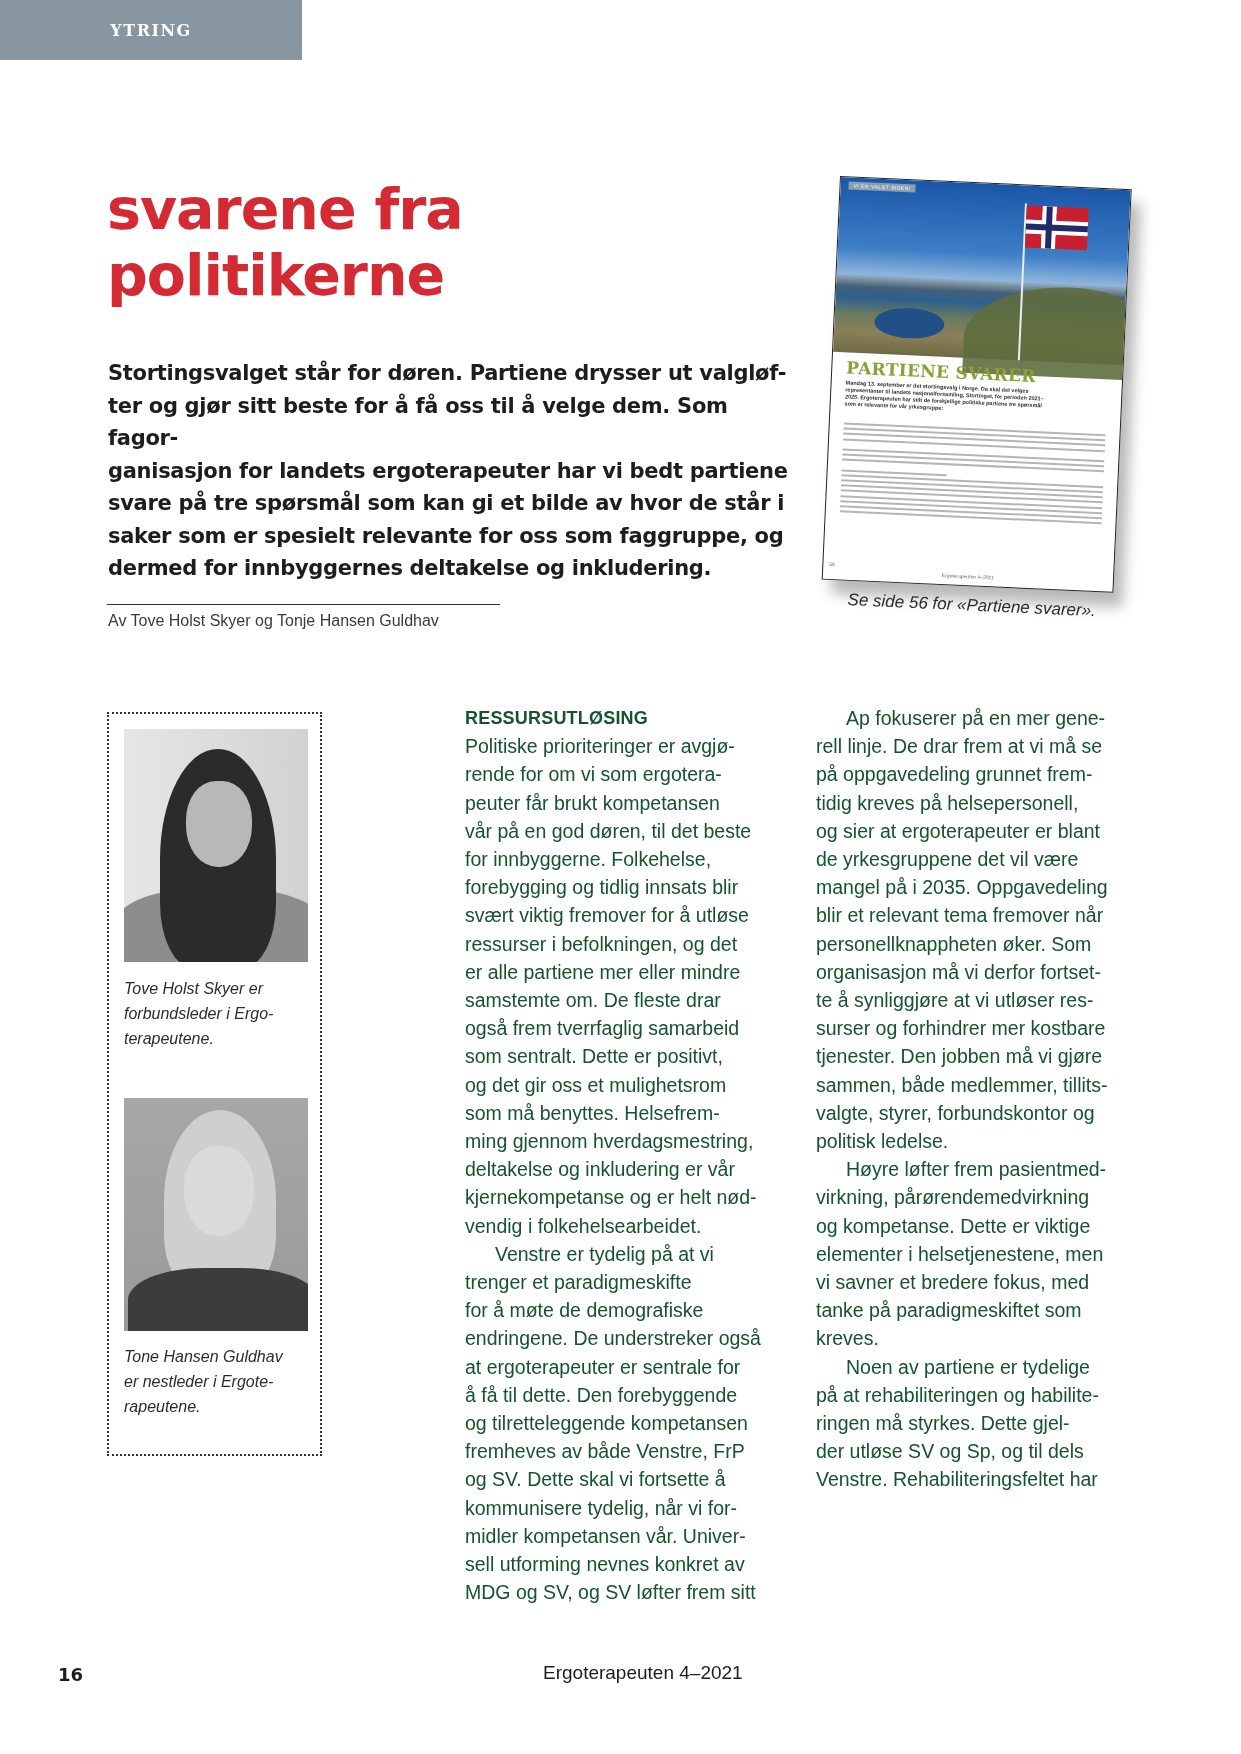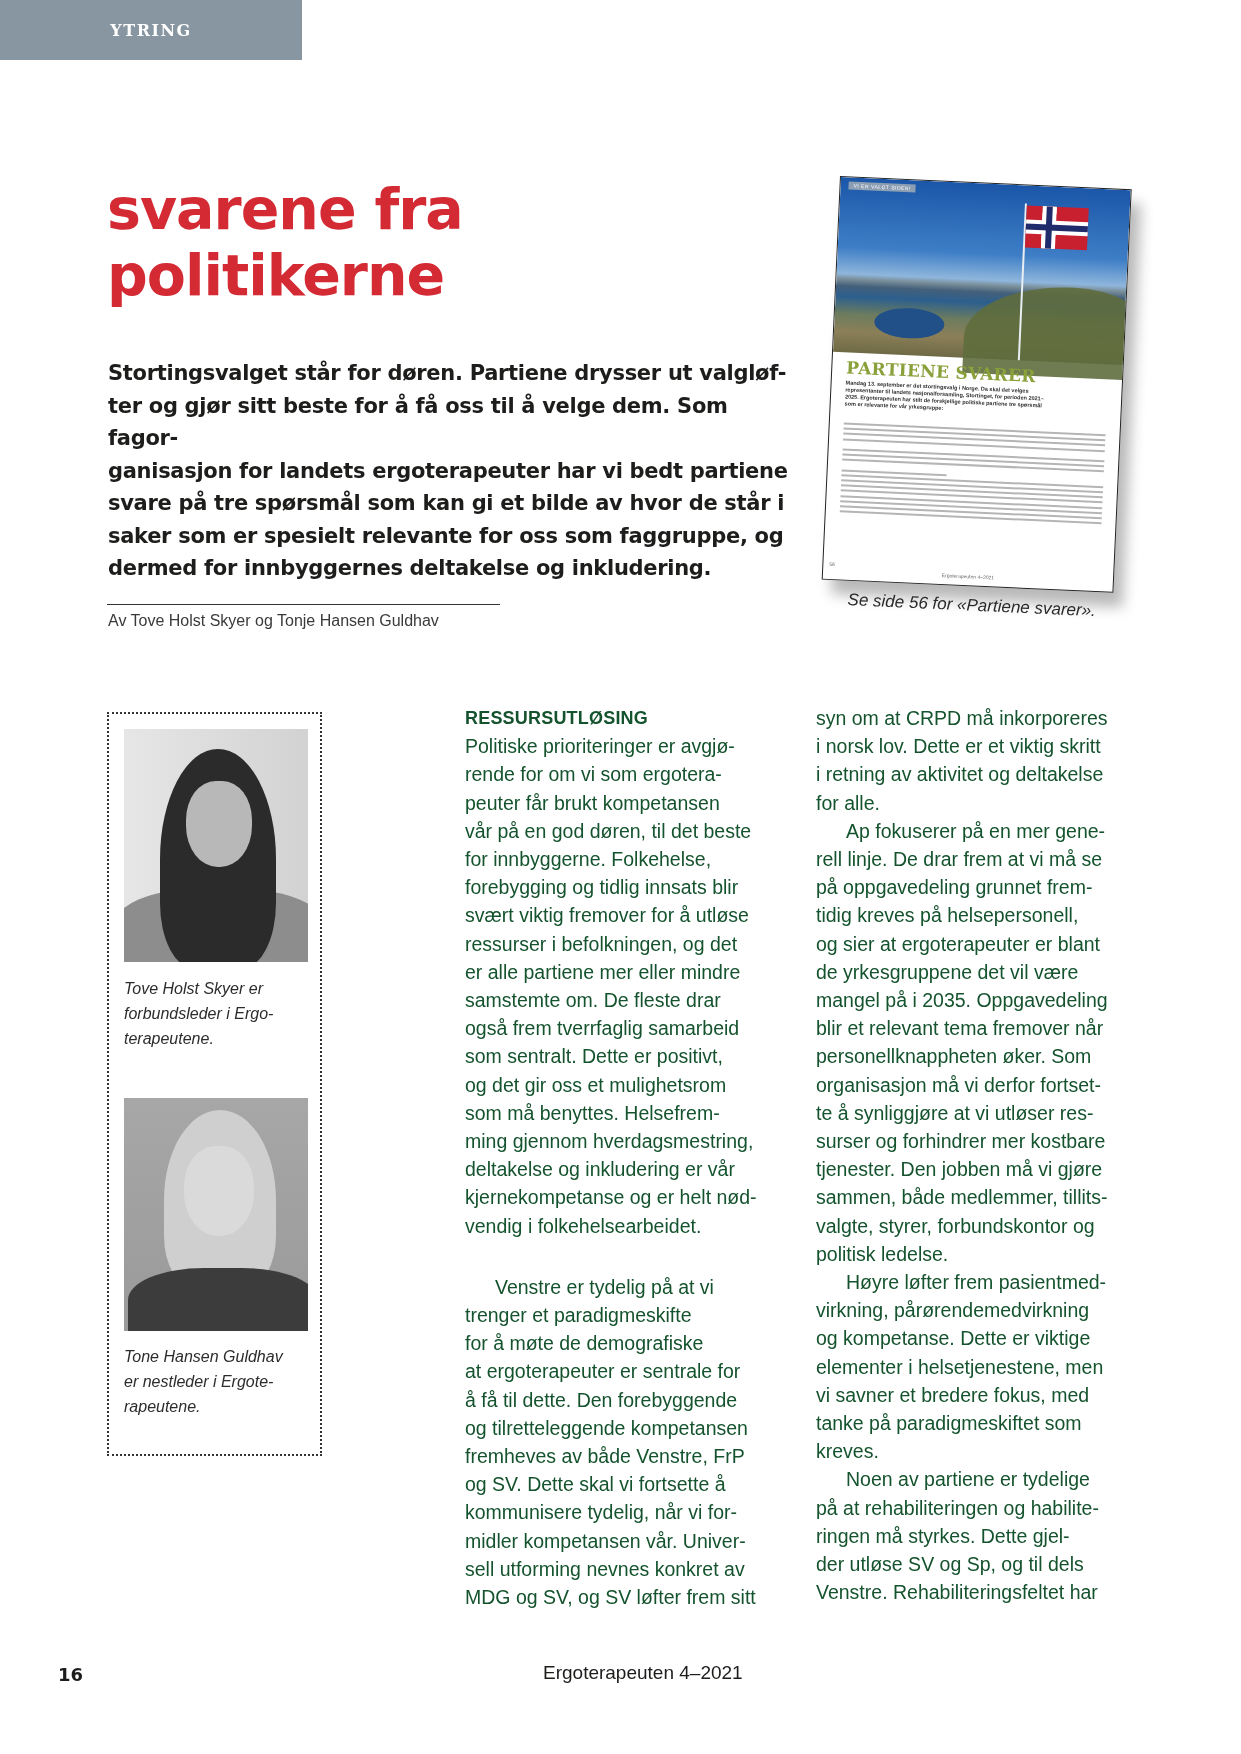--- a/index.html
+++ b/index.html
@@ -244,43 +244,38 @@
         <span class="ln">også frem tverrfaglig samarbeid</span>
         <span class="ln">som sentralt. Dette er positivt,</span>
         <span class="ln">og det gir oss et mulighetsrom</span>
         <span class="ln">som må benyttes. Helsefrem-</span>
         <span class="ln">ming gjennom hverdagsmestring,</span>
         <span class="ln">deltakelse og inkludering er vår</span>
         <span class="ln">kjernekompetanse og er helt nød-</span>
         <span class="ln">vendig i folkehelsearbeidet.</span>
       </p>
       <p>
-        <span class="ln" style="padding-left: 30px; margin-top: 33px;">Venstre er tydelig på at vi</span>
+        <span class="ln" style="padding-left: 30px;">Venstre er tydelig på at vi</span>
         <span class="ln">trenger et paradigmeskifte</span>
         <span class="ln">for å møte de demografiske</span>
+        <span class="ln">endringene. De understreker også</span>
         <span class="ln">at ergoterapeuter er sentrale for</span>
         <span class="ln">å få til dette. Den forebyggende</span>
         <span class="ln">og tilretteleggende kompetansen</span>
         <span class="ln">fremheves av både Venstre, FrP</span>
         <span class="ln">og SV. Dette skal vi fortsette å</span>
         <span class="ln">kommunisere tydelig, når vi for-</span>
         <span class="ln">midler kompetansen vår. Univer-</span>
         <span class="ln">sell utforming nevnes konkret av</span>
         <span class="ln">MDG og SV, og SV løfter frem sitt</span>
       </p>
     </div>
 </div>
 <div class="col right">
   <div id="right-paras">
-      <p>
-        <span class="ln">syn om at CRPD må inkorporeres</span>
-        <span class="ln">i norsk lov. Dette er et viktig skritt</span>
-        <span class="ln">i retning av aktivitet og deltakelse</span>
-        <span class="ln">for alle.</span>
-      </p>
       <p>
         <span class="ln" style="padding-left: 30px;">Ap fokuserer på en mer gene-</span>
         <span class="ln">rell linje. De drar frem at vi må se</span>
         <span class="ln">på oppgavedeling grunnet frem-</span>
         <span class="ln">tidig kreves på helsepersonell,</span>
         <span class="ln">og sier at ergoterapeuter er blant</span>
         <span class="ln">de yrkesgruppene det vil være</span>
         <span class="ln">mangel på i 2035. Oppgavedeling</span>
         <span class="ln">blir et relevant tema fremover når</span>
         <span class="ln">personellknappheten øker. Som</span>

